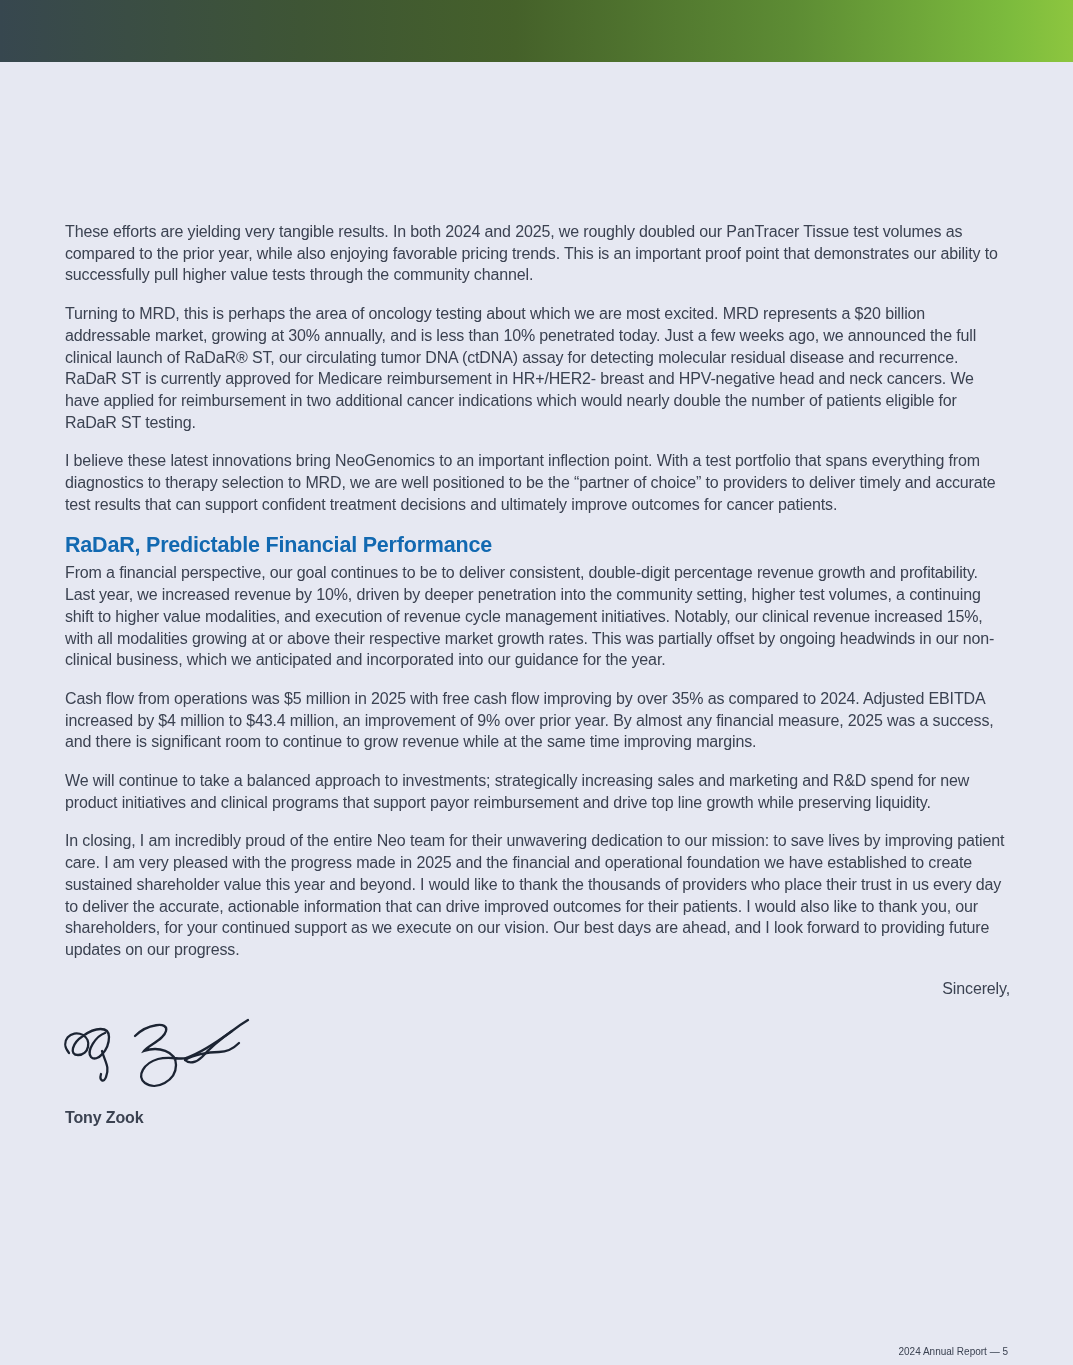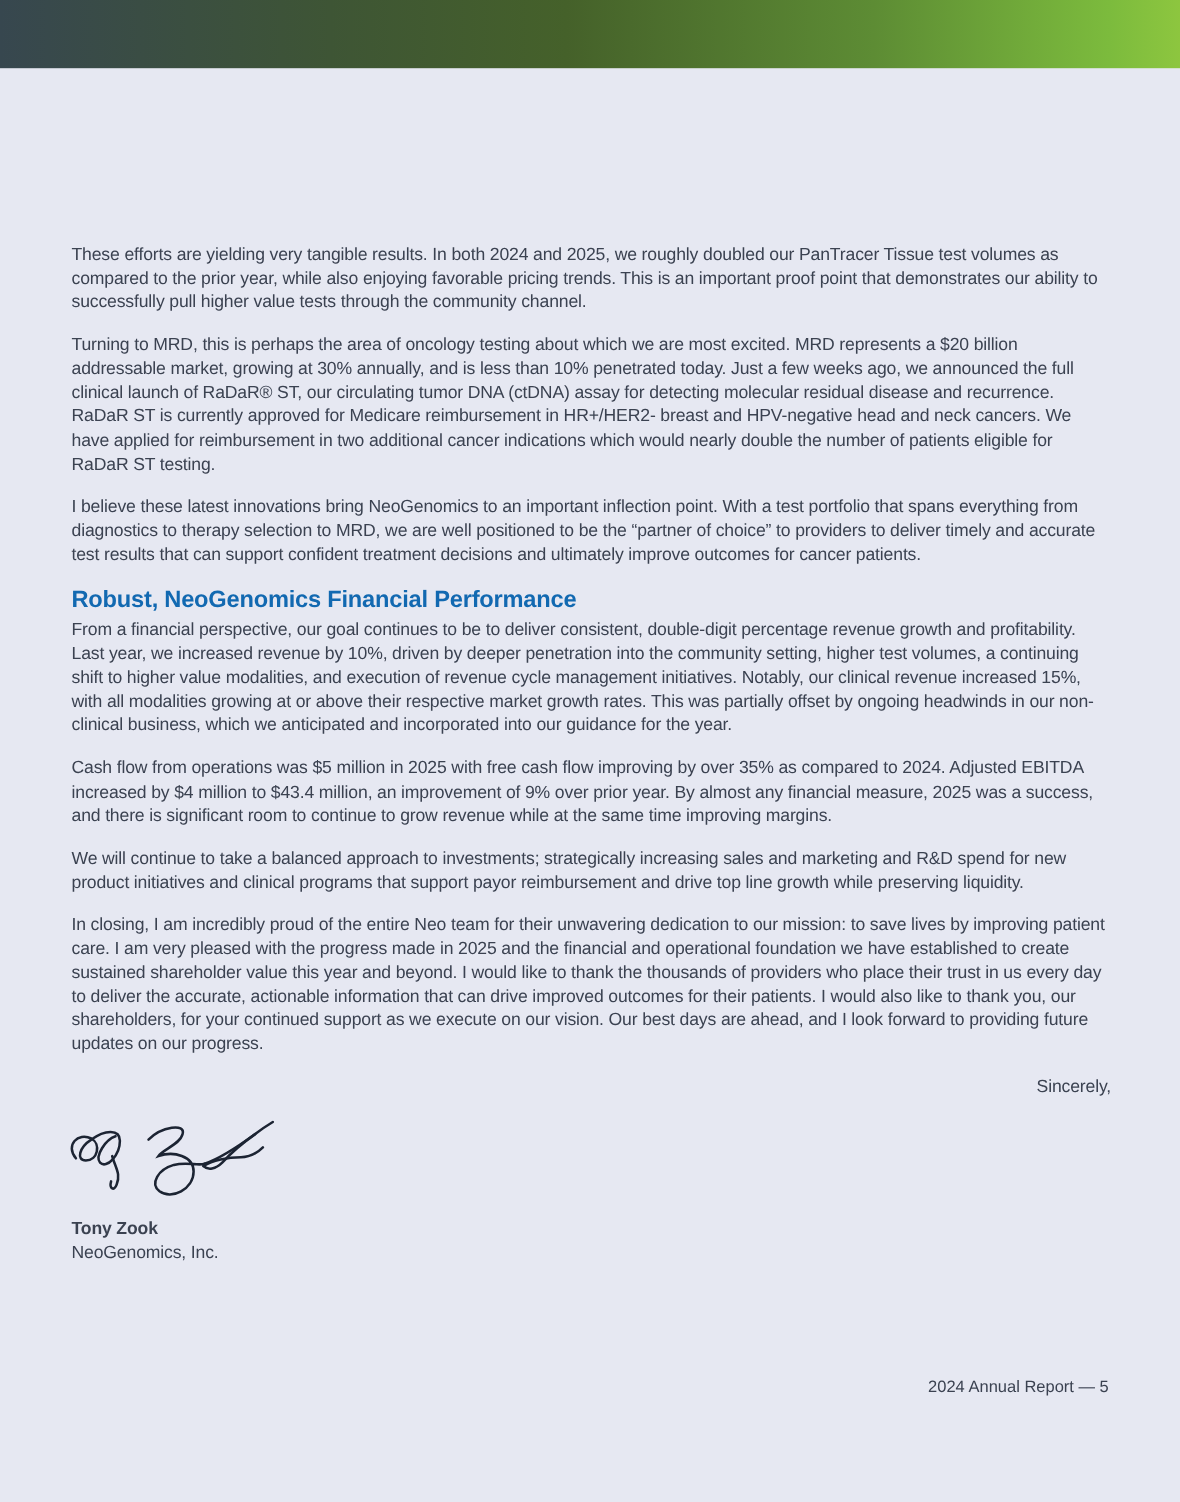--- a/index.html
+++ b/index.html
@@ -27,36 +27,36 @@
     margin: 17px 0 4px 0;
     font-size: 21.5px; line-height: 26px;
     font-weight: 700; color: #1269b1;
     letter-spacing: -0.2px;
   }
   .closing { margin: 0 0 8px 0; text-align: right; }
   .signature-wrap { margin: 0 0 0 -6px; height: 88px; }
   .signer { margin-top: 12px; }
   .signer-name { font-weight: 700; }
   .footer {
-    position: absolute; right: 65px; top: 1252px;
-    font-size: 15px; color: #3b4251; letter-spacing: 0;
+    position: absolute; right: 65px; top: 1346px;
+    font-size: 10px; color: #3b4251; letter-spacing: 0;
   }
 </style>
 </head>
 <body>
 
 <div class="page">
   <div class="top-bar"></div>
 
   <main class="content">
     <p class="para">These efforts are yielding very tangible results. In both 2024 and 2025, we roughly doubled our PanTracer Tissue test volumes as compared to the prior year, while also enjoying favorable pricing trends. This is an important proof point that demonstrates our ability to successfully pull higher value tests through the community channel.</p>
     <p class="para">Turning to MRD, this is perhaps the area of oncology testing about which we are most excited. MRD represents a $20 billion addressable market, growing at 30% annually, and is less than 10% penetrated today. Just a few weeks ago, we announced the full clinical launch of RaDaR® ST, our circulating tumor DNA (ctDNA) assay for detecting molecular residual disease and recurrence. RaDaR ST is currently approved for Medicare reimbursement in HR+/HER2- breast and HPV-negative head and neck cancers. We have applied for reimbursement in two additional cancer indications which would nearly double the number of patients eligible for RaDaR ST testing.</p>
     <p class="para">I believe these latest innovations bring NeoGenomics to an important inflection point. With a test portfolio that spans everything from diagnostics to therapy selection to MRD, we are well positioned to be the “partner of choice” to providers to deliver timely and accurate test results that can support confident treatment decisions and ultimately improve outcomes for cancer patients.</p>
 
-    <h2 class="section-heading">Robust, NeoGenomics Financial Performance</h2>
+    <h2 class="section-heading">RaDaR, Predictable Financial Performance</h2>
 
     <p class="para">From a financial perspective, our goal continues to be to deliver consistent, double-digit percentage revenue growth and profitability. Last year, we increased revenue by 10%, driven by deeper penetration into the community setting, higher test volumes, a continuing shift to higher value modalities, and execution of revenue cycle management initiatives. Notably, our clinical revenue increased 15%, with all modalities growing at or above their respective market growth rates. This was partially offset by ongoing headwinds in our non-clinical business, which we anticipated and incorporated into our guidance for the year.</p>
     <p class="para">Cash flow from operations was $5 million in 2025 with free cash flow improving by over 35% as compared to 2024. Adjusted EBITDA increased by $4 million to $43.4 million, an improvement of 9% over prior year. By almost any financial measure, 2025 was a success, and there is significant room to continue to grow revenue while at the same time improving margins.</p>
     <p class="para">We will continue to take a balanced approach to investments; strategically increasing sales and marketing and R&amp;D spend for new product initiatives and clinical programs that support payor reimbursement and drive top line growth while preserving liquidity.</p>
     <p class="para">In closing, I am incredibly proud of the entire Neo team for their unwavering dedication to our mission: to save lives by improving patient care. I am very pleased with the progress made in 2025 and the financial and operational foundation we have established to create sustained shareholder value this year and beyond. I would like to thank the thousands of providers who place their trust in us every day to deliver the accurate, actionable information that can drive improved outcomes for their patients. I would also like to thank you, our shareholders, for your continued support as we execute on our vision. Our best days are ahead, and I look forward to providing future updates on our progress.</p>
 
     <p class="para closing">Sincerely,</p>
 
     <div class="signature-wrap">
       <svg width="195" height="88" viewBox="0 0 195 88" fill="none" xmlns="http://www.w3.org/2000/svg">
@@ -66,18 +66,17 @@
           <path d="M76,29 C88,17 110,14 107,24 C105,33 89,38 85,44 C99,39 117,44 117,58 C117,74 97,84 86,76 C77,69 85,56 99,52 C111,49 121,53 127,51"></path>
           <path d="M127,51 C142,46 158,35 173,24 C178,20 184,16 189,13"></path>
           <path d="M173,24 C163,31 151,41 143,50 C137,56 130,57 126,53"></path>
           <path d="M126,53 C134,48 148,45 160,45 C168,45 175,41 180,36"></path>
         </g>
       </svg>
     </div>
 
     <div class="signer">
       <div class="signer-name">Tony Zook</div>
-      <div class="signer-company">NeoGenomics, Inc.</div>
     </div>
   </main>
 
   <div class="footer">2024 Annual Report — 5</div>
 </div>
 
 </body></html>

